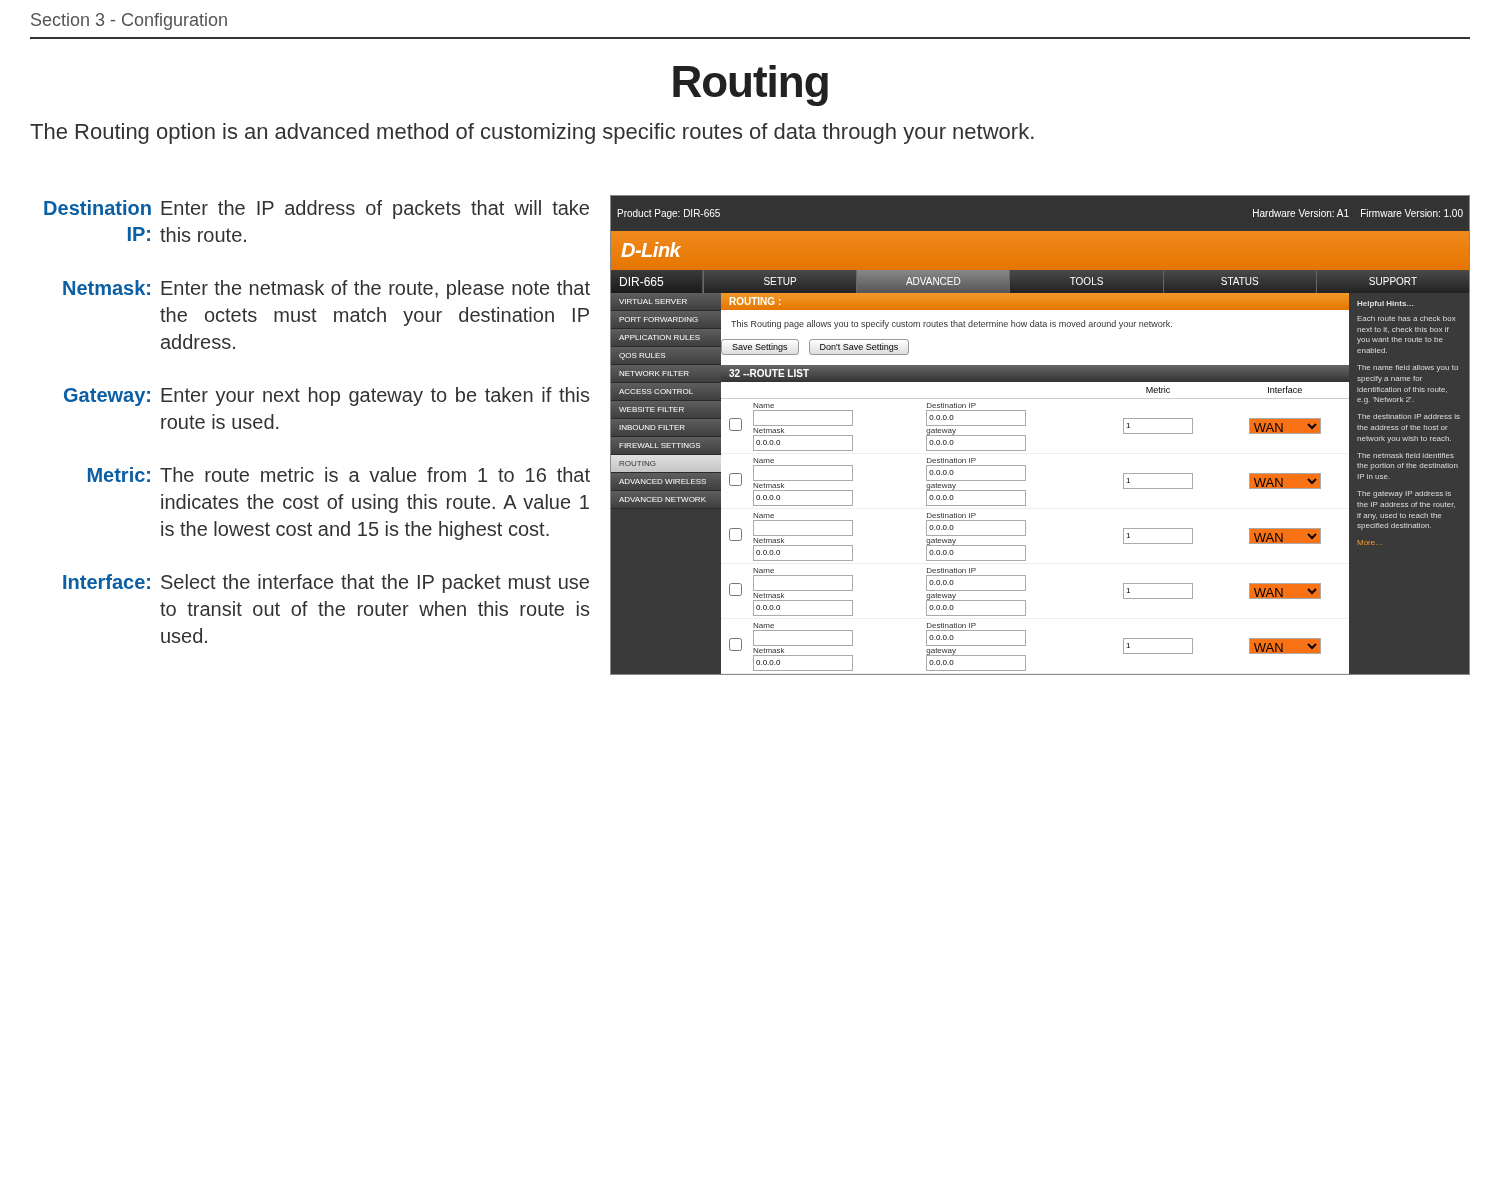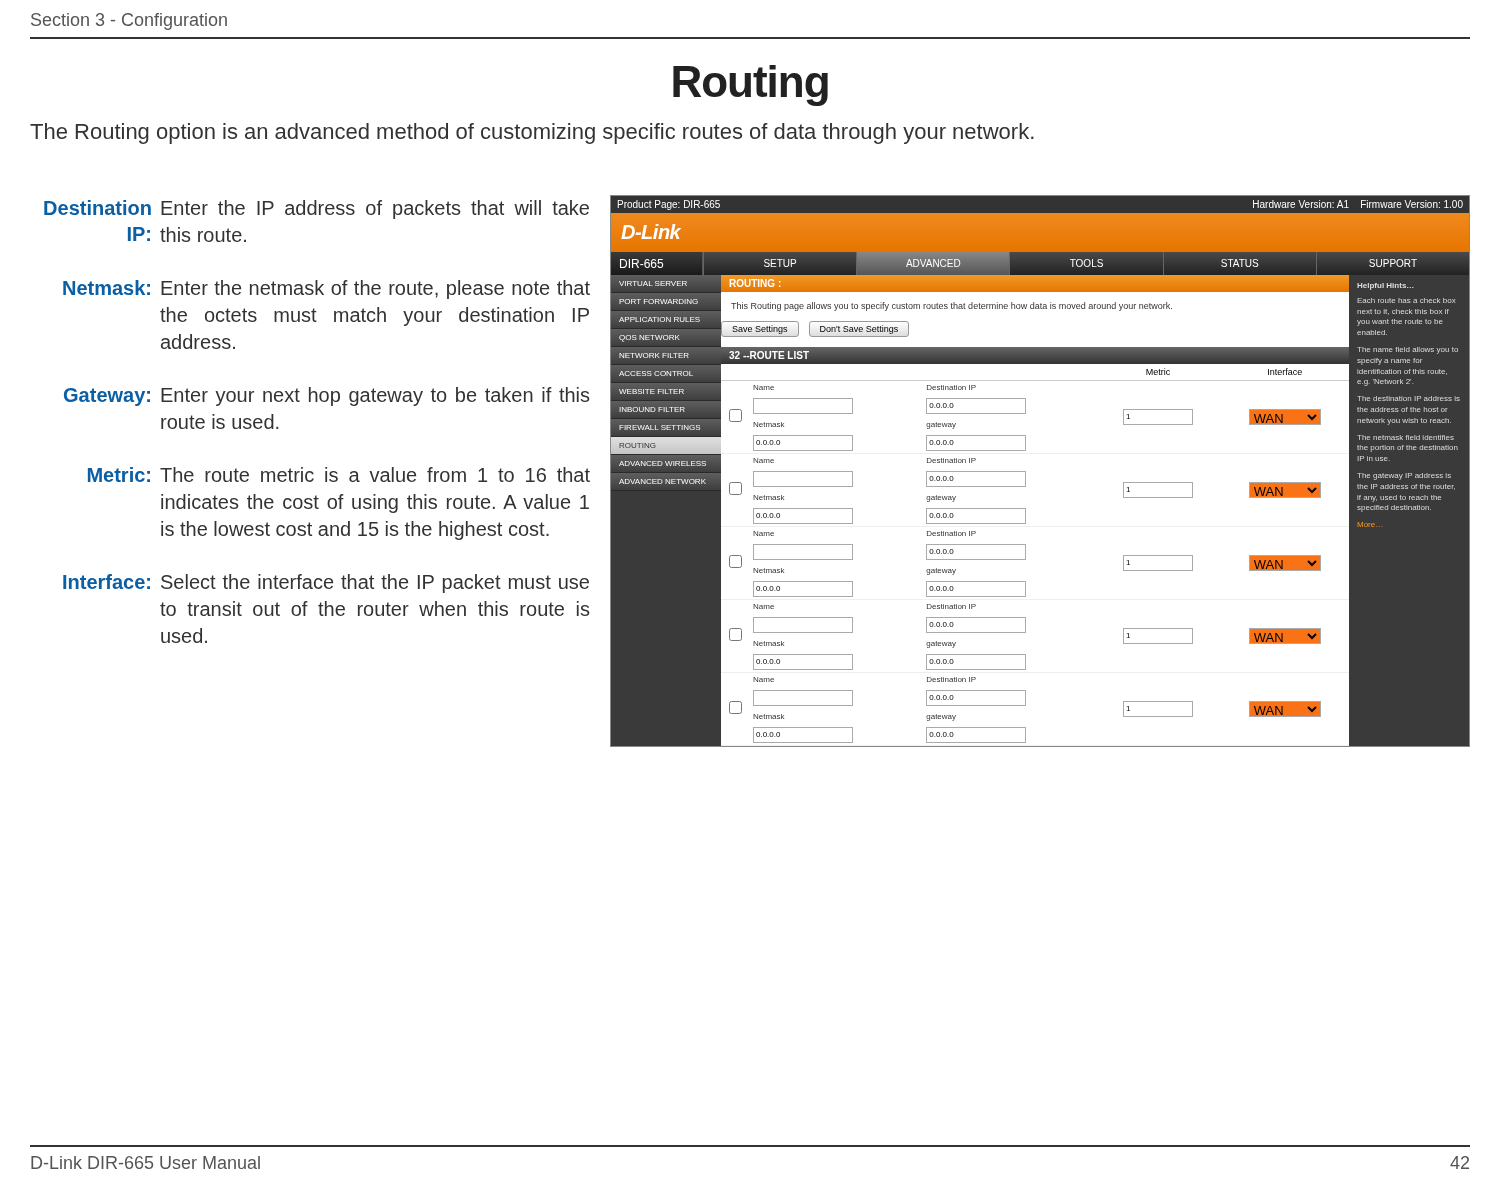--- a/index.html
+++ b/index.html
@@ -9,41 +9,41 @@
   .title-area { text-align: center; margin: 18px 0 12px 0; }
   .page-title { font-family: "Arial Narrow", Arial, sans-serif; font-stretch: condensed; font-size: 44px; font-weight: bold; color: #222; letter-spacing: -1px; }
   .intro { font-size: 22px; color: #333; margin-bottom: 50px; }
   .content-row { display: flex; gap: 20px; flex: 1; align-items: flex-start; }
   .left-col { width: 560px; }
   .def-row { display: flex; margin-bottom: 26px; }
   .def-label { width: 130px; text-align: right; padding-right: 8px; color: #0b5fa5; font-weight: bold; font-family: "Arial Narrow", Arial, sans-serif; font-stretch: condensed; font-size: 20px; line-height: 1.3; }
   .def-text { flex: 1; font-size: 20px; color: #333; line-height: 1.35; text-align: justify; }
   .right-col { flex: 1; }
   .screenshot { border: 1px solid #888; font-size: 10px; }
-  .ss-topbar { background: #333; color: #fff; display: flex; justify-content: space-between; padding: 3px 6px; font-size: 10px; }
+  .ss-topbar { background: #333; color: #fff; display: flex; justify-content: space-between; padding: 12px 6px; font-size: 10px; }
   .ss-logo-band { background: linear-gradient(#f08a1d,#e67500); padding: 8px 10px; color: #fff; font-size: 20px; font-weight: bold; font-style: italic; letter-spacing: -0.5px; display:flex; align-items:center; }
   .ss-nav-row { display: flex; background: #000; }
   .ss-model-cell { width: 92px; background: linear-gradient(#3a3a3a,#1a1a1a); color: #fff; font-size: 12px; display: flex; align-items: center; padding-left: 8px; border-right: 1px solid #555; }
   .ss-tab { flex: 1; text-align: center; padding: 6px 0; font-size: 10px; color: #fff; background: linear-gradient(#4a4a4a,#222); border-left: 1px solid #666; }
   .ss-tab.active { background: linear-gradient(#888,#555); }
   .ss-body { display: flex; }
   .ss-sidebar { width: 110px; background: #3a3a3a; }
   .ss-side-item { padding: 4px 8px; font-size: 8px; color: #fff; background: linear-gradient(#5e5e5e,#3e3e3e); border-bottom: 1px solid #2a2a2a; }
   .ss-side-item.active { background: linear-gradient(#e0e0e0,#c5c5c5); color: #333; }
   .ss-main { flex: 1; background: #fff; }
   .ss-section-header { background: linear-gradient(#f09a2a,#e67500); color: #fff; font-weight: bold; font-size: 10px; padding: 3px 8px; }
   .ss-section-desc { font-size: 9px; padding: 8px 10px; color: #333; line-height: 1.4; }
   .ss-btns { padding: 0 10px 10px 0; display: flex; gap: 10px; }
   .ss-btn { font-size: 9px; padding: 2px 10px; border: 1px solid #999; border-radius: 3px; background: linear-gradient(#fff,#ddd); }
   .ss-sub-header { background: linear-gradient(#666,#333); color: #fff; font-weight: bold; font-size: 10px; padding: 3px 8px; }
   .route-table { width: 100%; border-collapse: collapse; font-size: 9px; }
   .route-table th { font-weight: normal; padding: 3px 4px; text-align: center; border-bottom: 1px solid #ccc; }
   .route-table td { padding: 2px 4px; vertical-align: middle; border-bottom: 1px solid #eee; }
   .route-cb { width: 28px; text-align: center; }
-  .route-cell-stack { display: flex; flex-direction: column; gap: 6px; }
+  .route-cell-stack { display: flex; flex-direction: column; gap: 0; }
   .route-cell-stack label { font-size: 8px; color: #333; }
   .tiny-input { width: 100px; height: 16px; border: 1px solid #aaa; font-size: 8px; padding: 0 2px; }
   .metric-input { width: 70px; height: 16px; border: 1px solid #aaa; font-size: 8px; padding: 0 2px; }
   .iface-select { width: 72px; height: 16px; border: 1px solid #aaa; font-size: 13px; background: #f97316; }
   .ss-hints { width: 120px; background: #3a3a3a; color: #ddd; font-size: 8px; padding: 6px 8px; line-height: 1.35; }
   .ss-hints strong { display: block; margin-bottom: 4px; }
   .ss-hints p { margin-bottom: 6px; }
   .ss-hints .more { color: #f59a2a; }
   .doc-footer { border-top: 2px solid #333; padding-top: 6px; display: flex; justify-content: space-between; font-size: 18px; color: #555; margin-top: auto; }
 </style>
@@ -102,21 +102,21 @@
           <div class="ss-tab active">ADVANCED</div>
           <div class="ss-tab">TOOLS</div>
           <div class="ss-tab">STATUS</div>
           <div class="ss-tab">SUPPORT</div>
         </div>
         <div class="ss-body">
           <div class="ss-sidebar">
             <div class="ss-side-item">VIRTUAL SERVER</div>
             <div class="ss-side-item">PORT FORWARDING</div>
             <div class="ss-side-item">APPLICATION RULES</div>
-            <div class="ss-side-item">QOS NETWORK</div>
+            <div class="ss-side-item">QOS RULES</div>
             <div class="ss-side-item">NETWORK FILTER</div>
             <div class="ss-side-item">ACCESS CONTROL</div>
             <div class="ss-side-item">WEBSITE FILTER</div>
             <div class="ss-side-item">INBOUND FILTER</div>
             <div class="ss-side-item">FIREWALL SETTINGS</div>
             <div class="ss-side-item active">ROUTING</div>
             <div class="ss-side-item">ADVANCED WIRELESS</div>
             <div class="ss-side-item">ADVANCED NETWORK</div>
           </div>
           <div class="ss-main">
@@ -273,17 +273,13 @@
             <p>The destination IP address is the address of the host or network you wish to reach.</p>
             <p>The netmask field identifies the portion of the destination IP in use.</p>
             <p>The gateway IP address is the IP address of the router, if any, used to reach the specified destination.</p>
             <span class="more">More…</span>
           </div>
         </div>
       </div>
     </div>
   </div>
 
-  <div class="doc-footer">
-    <span>D-Link DIR-665 User Manual</span>
-    <span>42</span>
-  </div>
 </div>
 
 </body></html>

